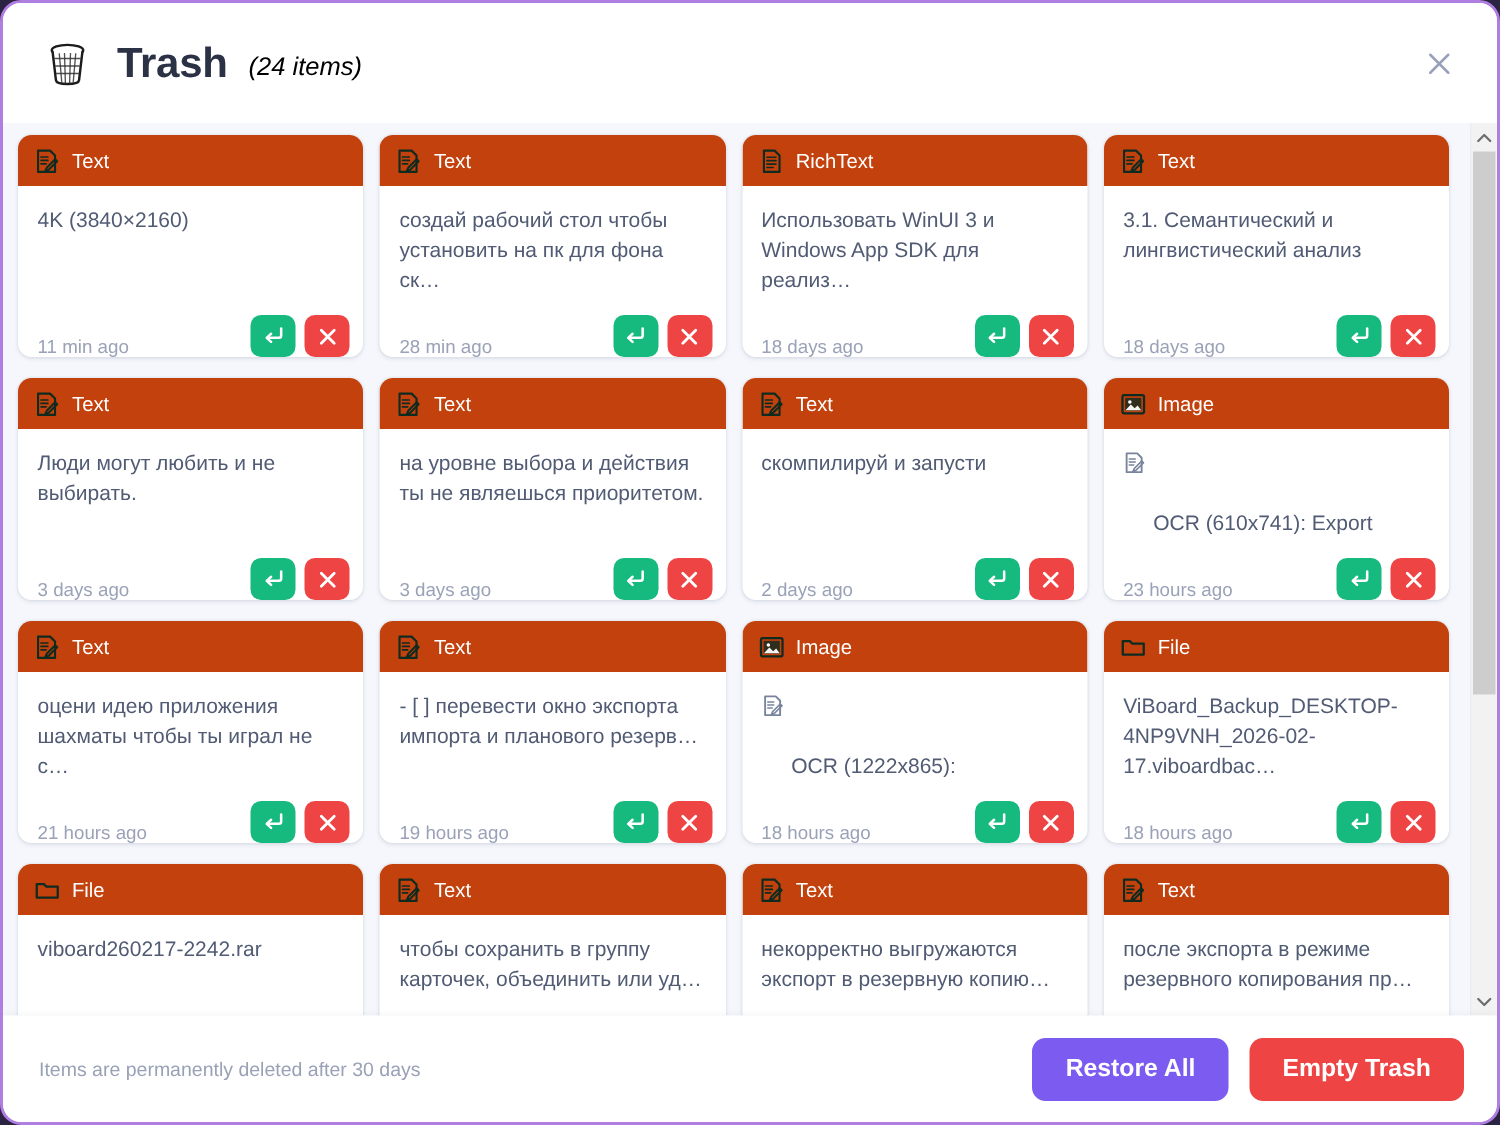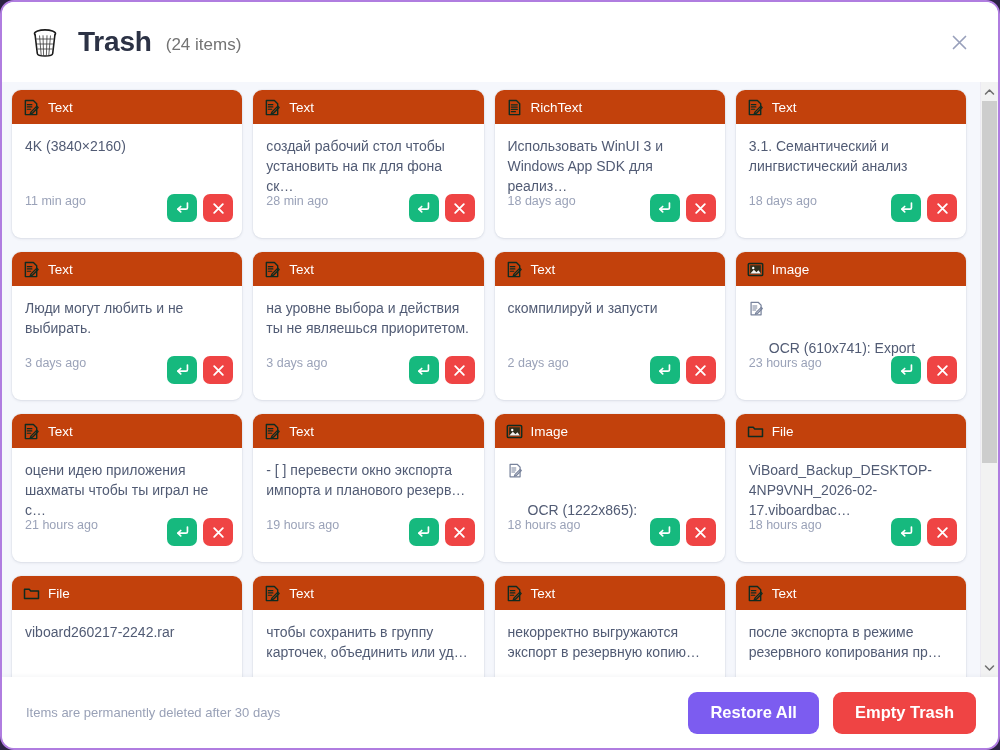--- a/index.html
+++ b/index.html
@@ -45,23 +45,24 @@
   }
   #trash-emoji svg { display: block; }
   #title {
     font-size: 28px;
     font-weight: bold;
     color: #2c3245;
     letter-spacing: -0.2px;
   }
   #count {
     font-size: 17px;
-    color: #737373;
+    color: #000000;
     margin-left: 14px;
     margin-top: 6px;
+    font-style: italic;
   }
   #close-btn {
     margin-left: auto;
     width: 34px;
     height: 34px;
     display: flex;
     align-items: center;
     justify-content: center;
     cursor: pointer;
     border-radius: 6px;
@@ -134,21 +135,21 @@
     word-break: break-word;
   }
   .ocr-row { display: flex; gap: 5px; align-items: flex-start; margin-top: 40px; }
   .ocr-glyph { flex: 0 0 auto; margin-top: 2px; }
   .ocr-glyph svg { display: block; }
 
   .card-foot {
     flex: 0 0 auto;
     height: 44px;
     display: flex;
-    align-items: flex-start;
+    align-items: flex-end;
     padding: 0 9px 0 13px;
     gap: 6px;
   }
   .card-time {
     font-size: 12.5px;
     color: #9aa2b8;
     white-space: nowrap;
   }
   .foot-actions {
     margin-left: auto;

